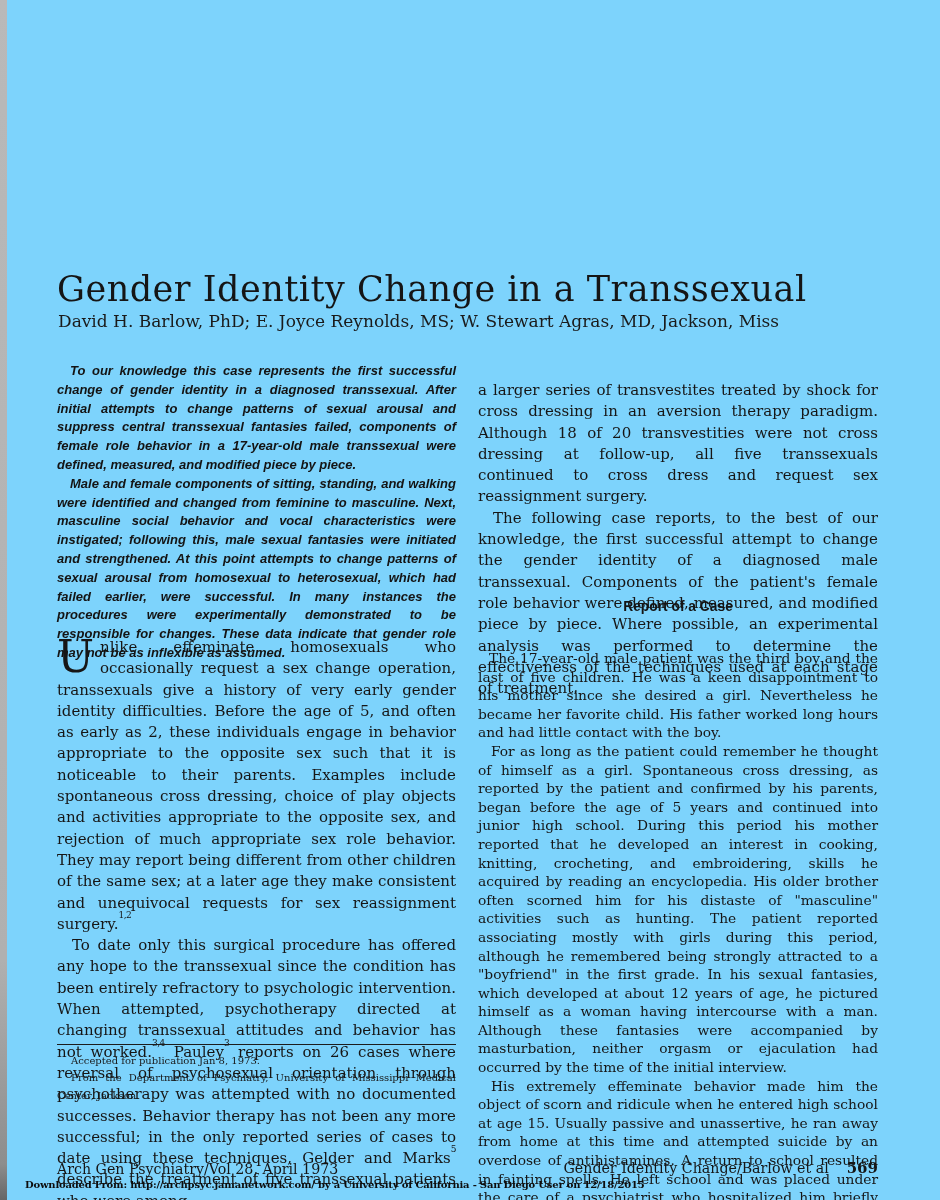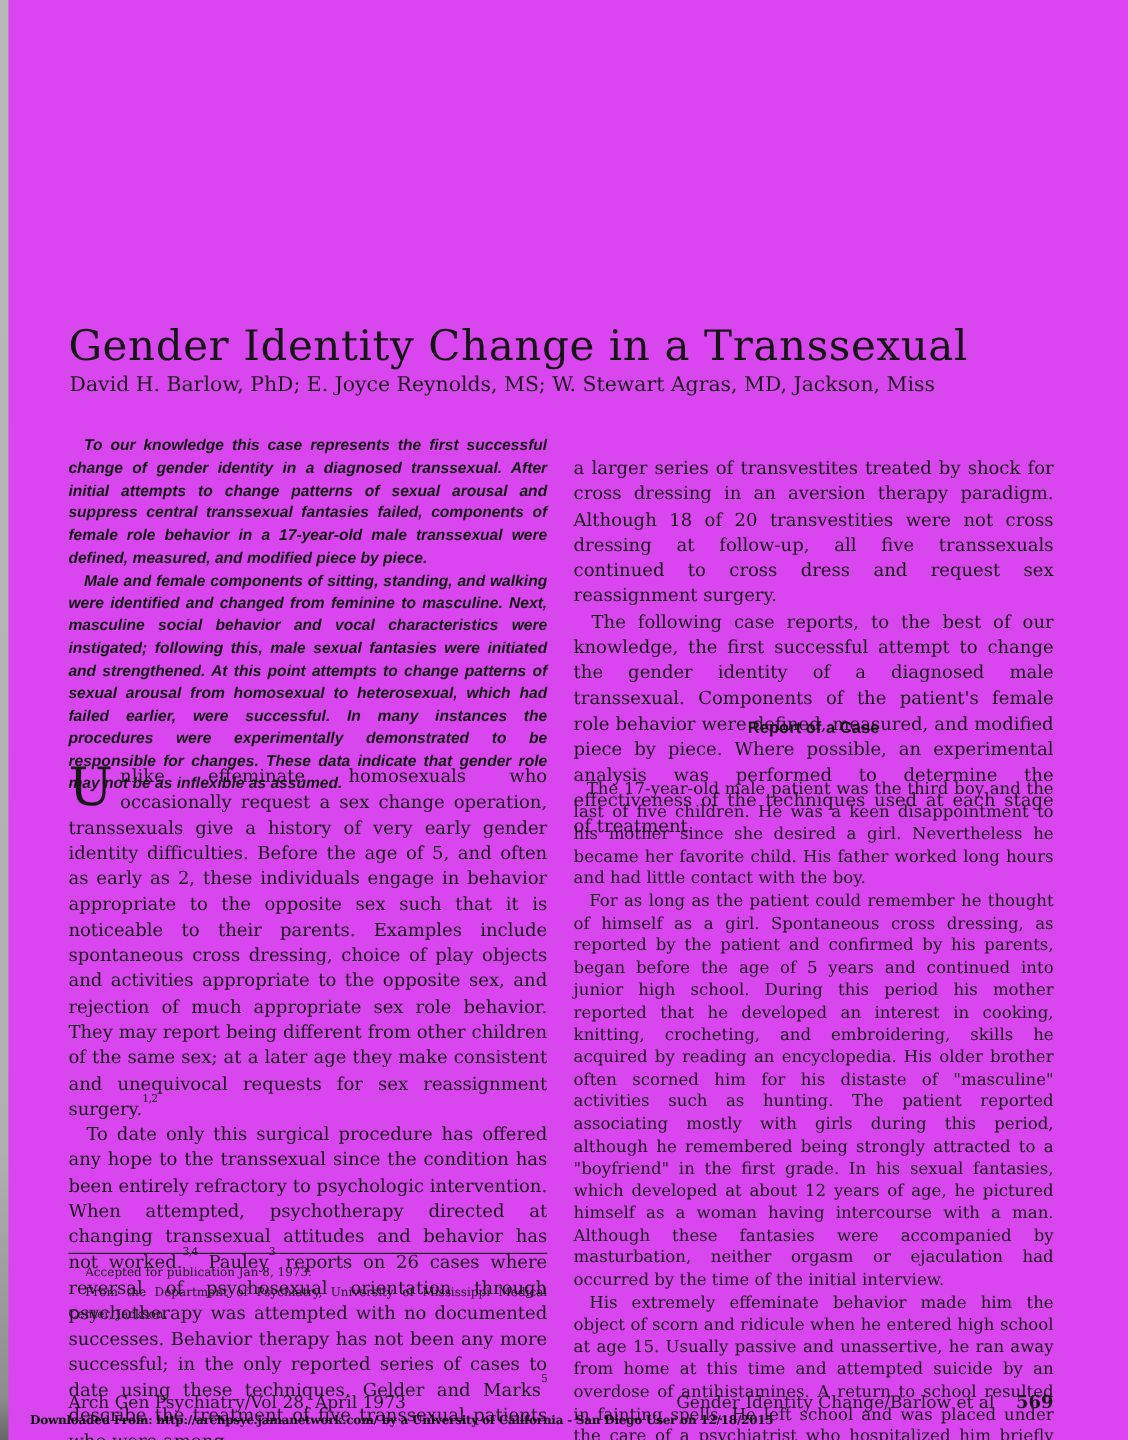--- a/index.html
+++ b/index.html
@@ -1,19 +1,19 @@
 <!DOCTYPE html>
 <html><head>
 <meta charset="utf-8">
 <style>
   html,body{margin:0;padding:0;background:#e8e8e8;}
   .page{
     position:relative;
     width:940px;height:1200px;
-    background:#d946ef;
+    background:#7dd3fc;
     font-family:"DejaVu Serif", serif;
     color:#111;
     overflow:hidden;
   }
   .scan-strip{
     position:absolute;left:0;top:0;width:7px;height:1200px;
     background:linear-gradient(180deg,#b9b9b9 0%,#b0b0b0 80%,#8d8d8d 97%,#666 100%);
   }
   .title{
     position:absolute;left:57px;top:246px;width:820px;

